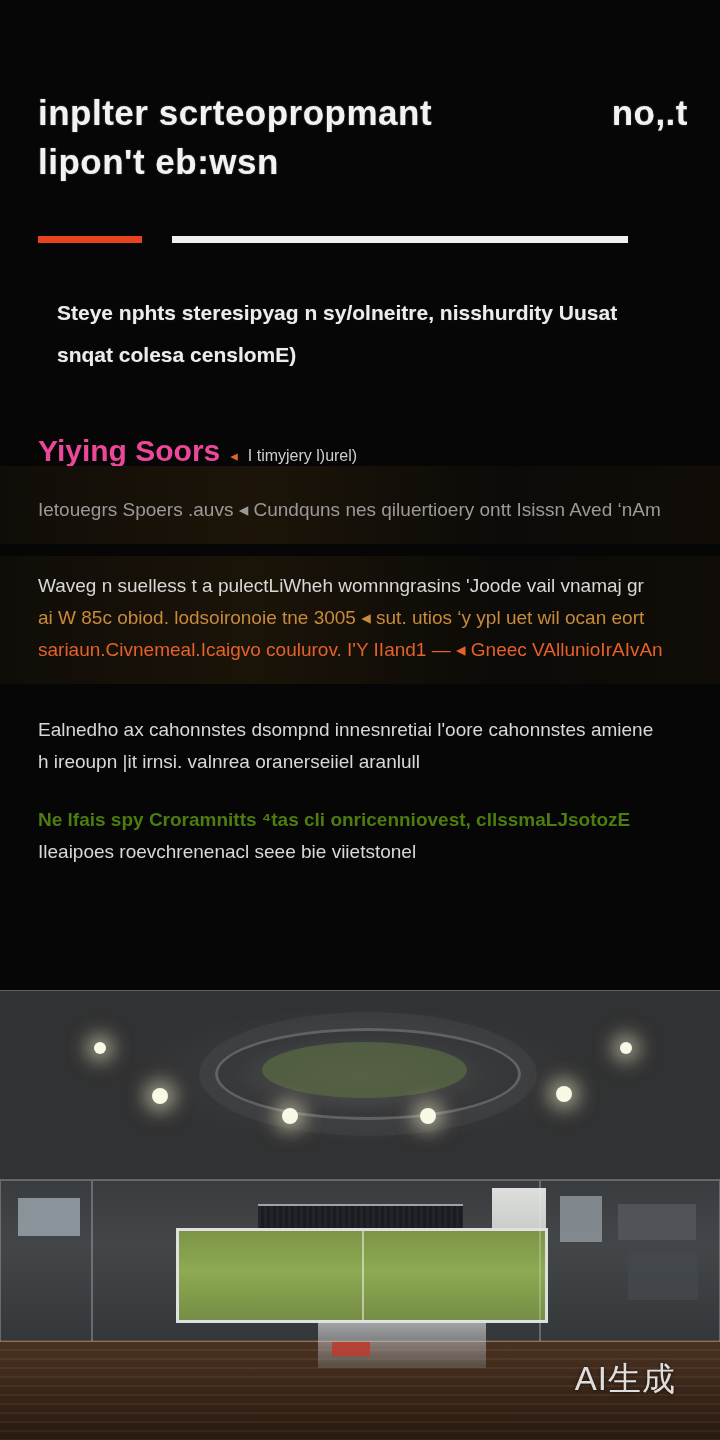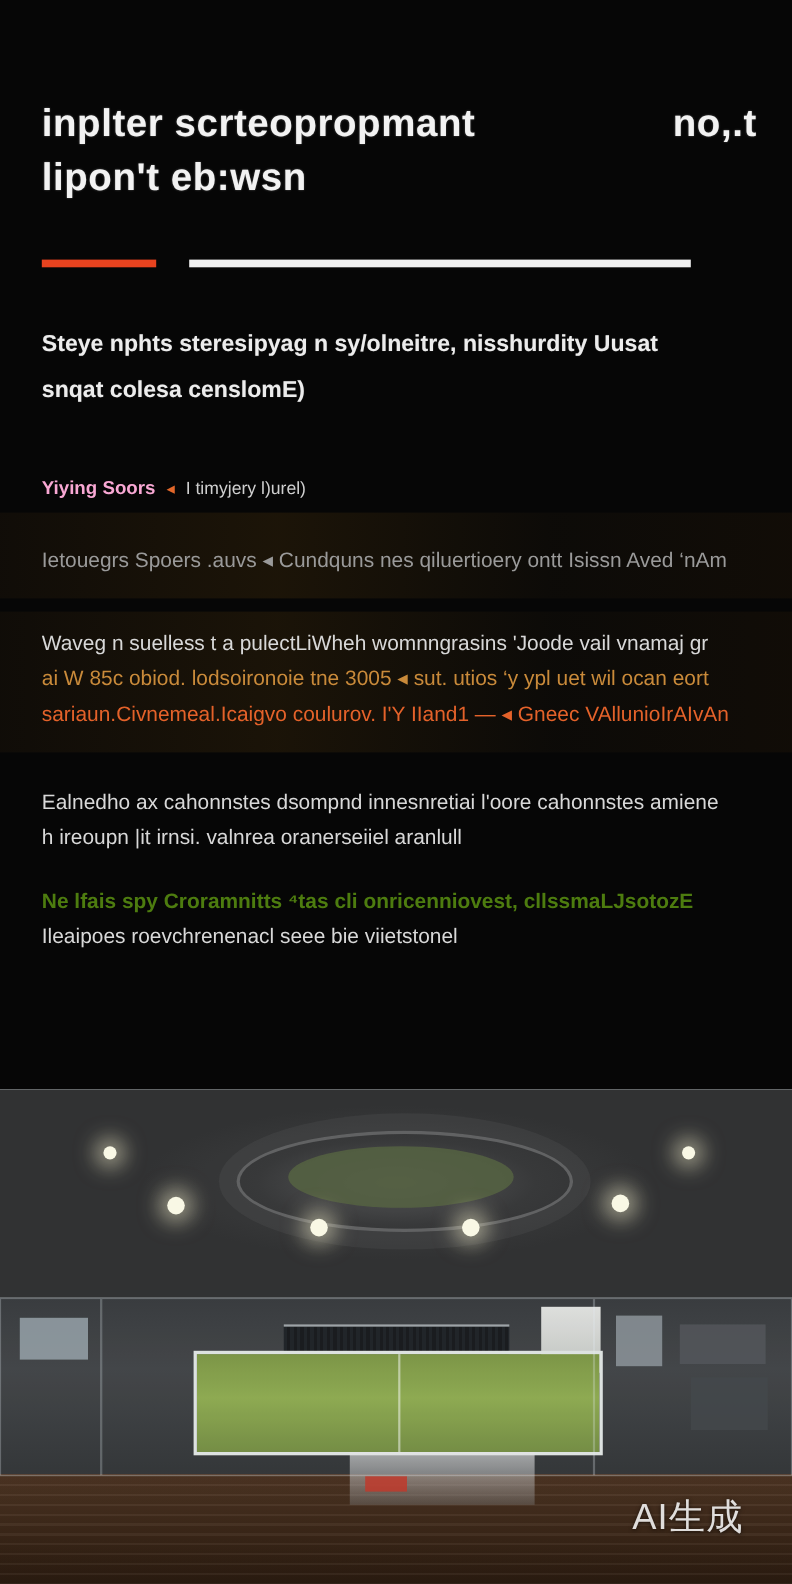--- a/index.html
+++ b/index.html
@@ -96,36 +96,37 @@
   }
   .lede-line {
     display: block;
     font-size: 21px;
     line-height: 42px;
     font-weight: bold;
     color: #ececec;
     text-shadow: 0 0 1px rgba(255,255,255,0.3);
     white-space: nowrap;
     overflow: hidden;
+    margin-left: 19px;
   }
 
   .section-head {
     position: absolute;
     left: 38px;
     top: 434px;
     width: 660px;
     display: flex;
     align-items: baseline;
     gap: 10px;
     white-space: nowrap;
   }
   .section-title {
-    font-size: 17px;
+    font-size: 30px;
     font-weight: bold;
-    color: #f9a8d4;
+    color: #ec4899;
   }
   .section-marker {
     color: #e2672a;
     font-size: 15px;
   }
   .section-sub {
     font-size: 16px;
     color: #cfcfcf;
     font-weight: normal;
   }

